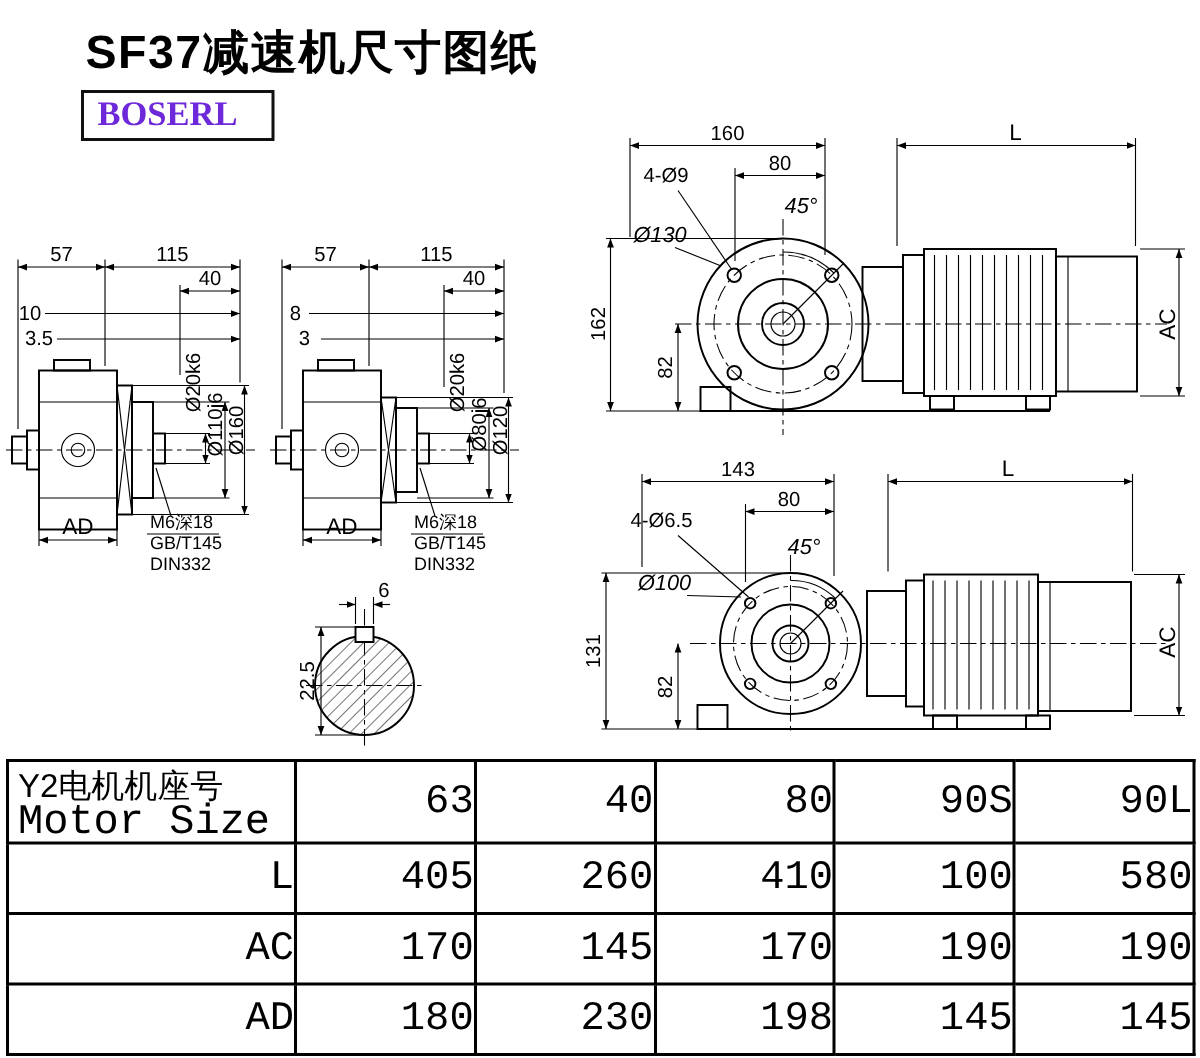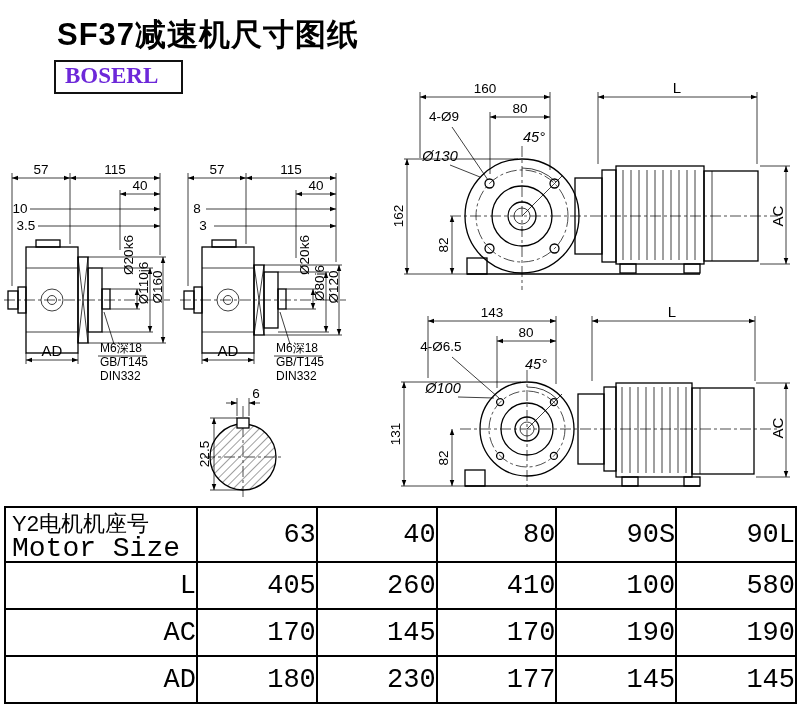--- a/index.html
+++ b/index.html
@@ -339,18 +339,18 @@
     <td>170</td>
     <td>145</td>
     <td>170</td>
     <td>190</td>
     <td>190</td>
   </tr>
   <tr class="r">
     <td>AD</td>
     <td>180</td>
     <td>230</td>
-    <td>177</td>
+    <td>198</td>
     <td>145</td>
     <td>145</td>
   </tr>
 </tbody>
   </table>
 
 </body></html>

